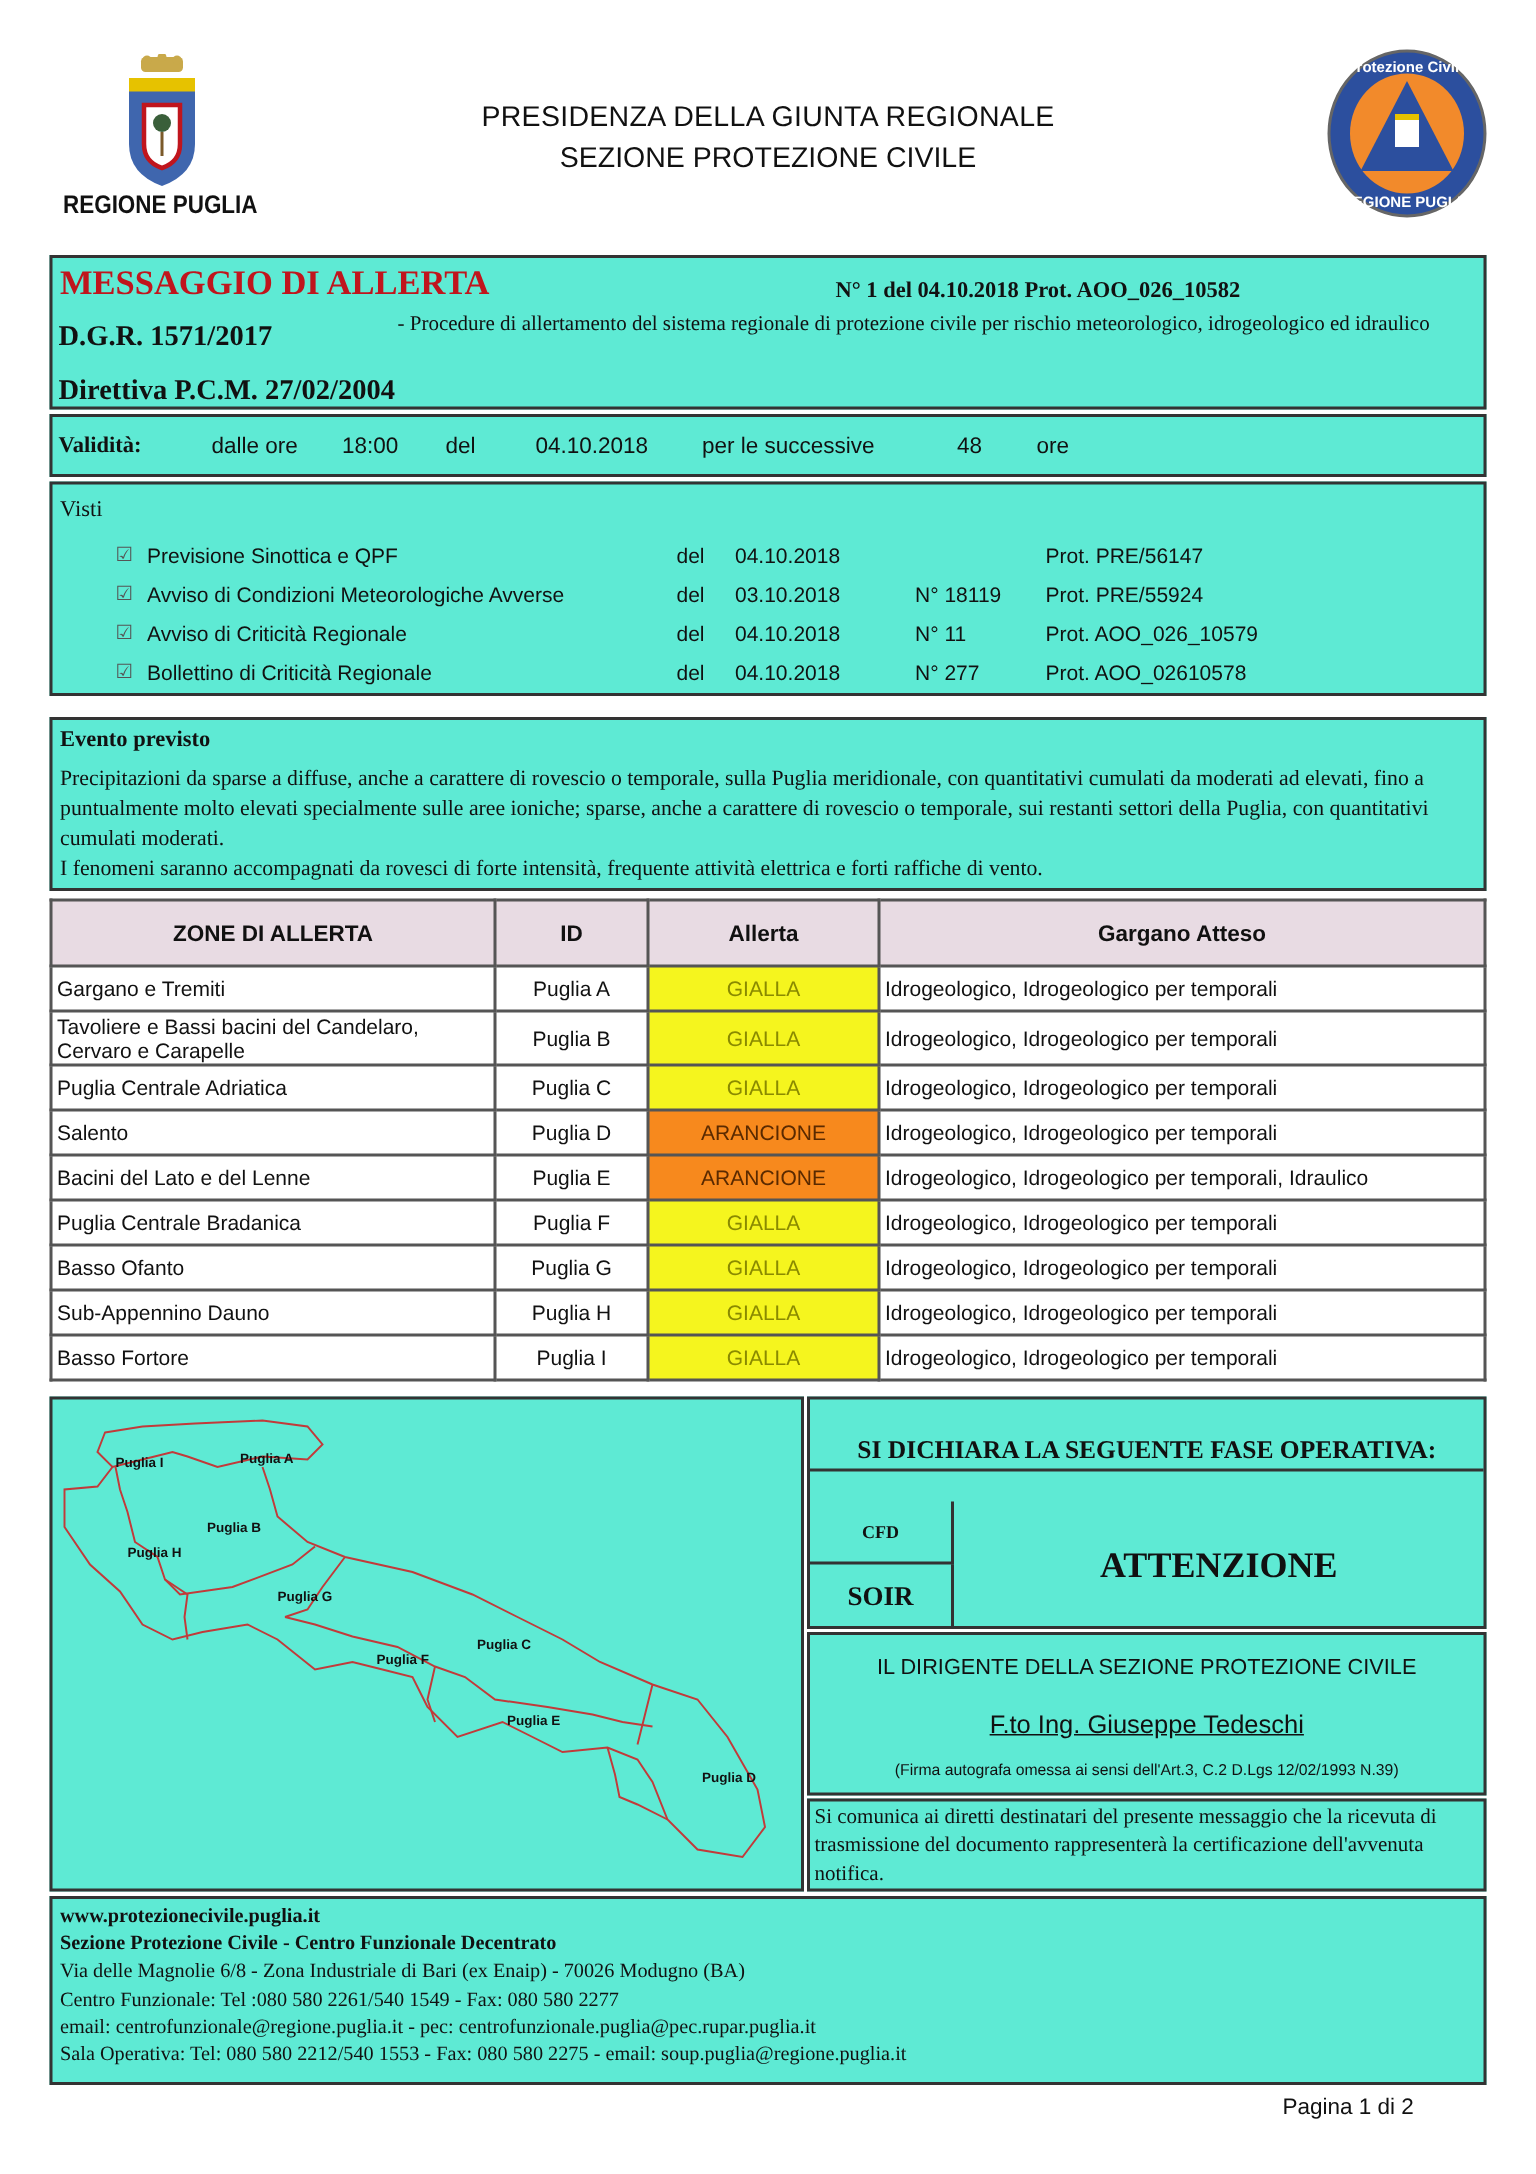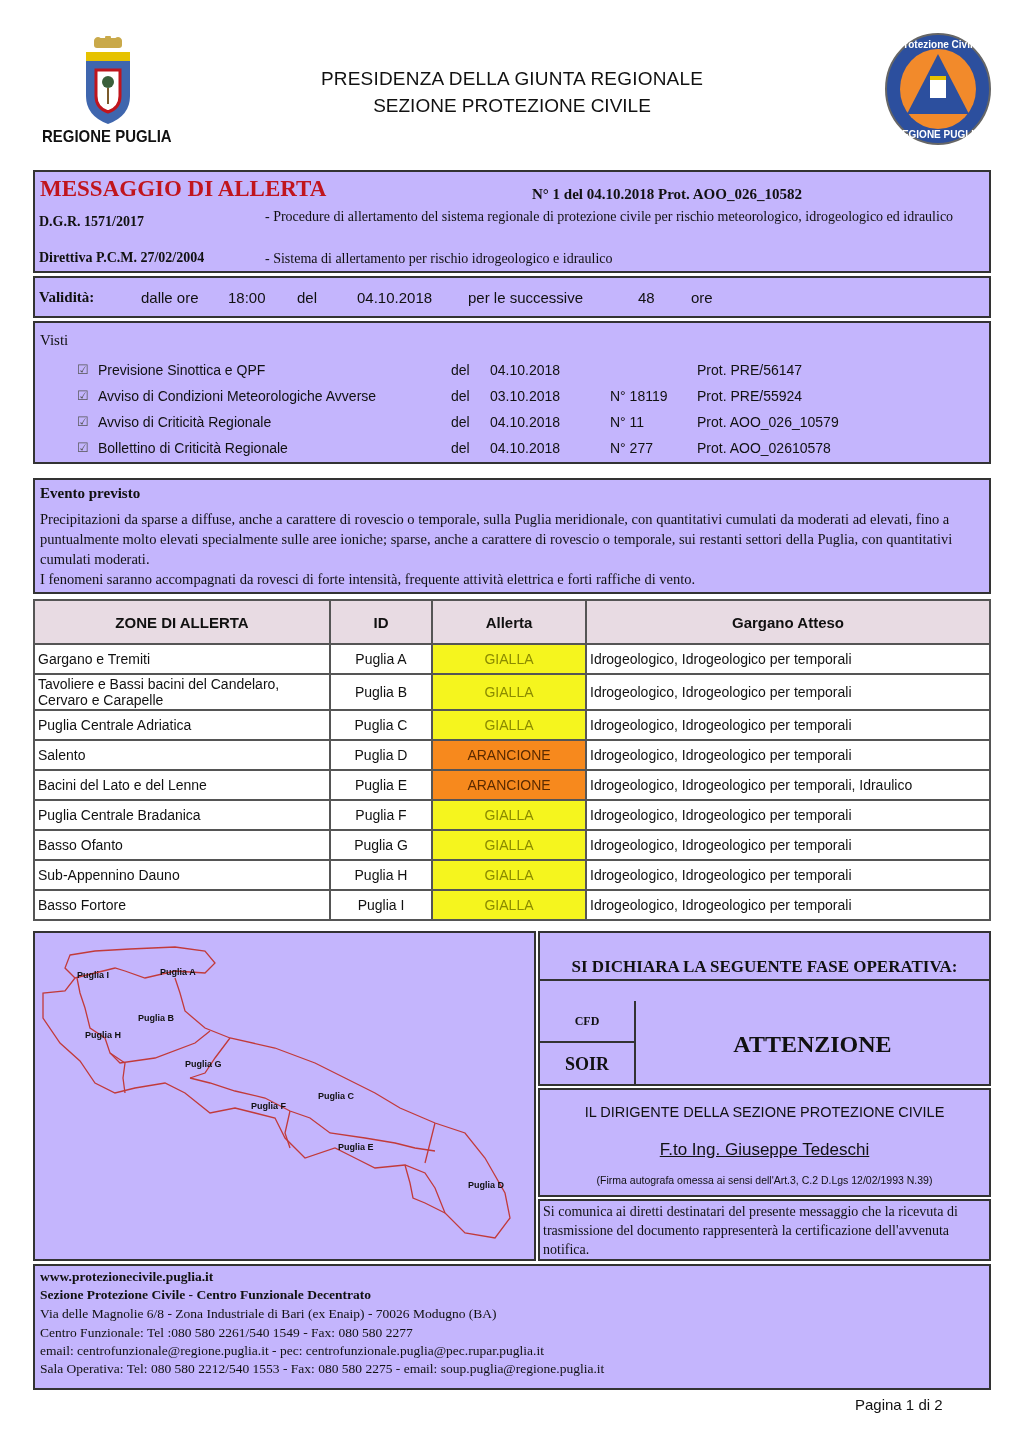--- a/index.html
+++ b/index.html
@@ -1,33 +1,33 @@
 <!DOCTYPE html>
 <html><head>
 <meta charset="utf-8">
 <style>
   html,body{margin:0;padding:0;background:#fff;}
   body{width:1024px;height:1449px;position:relative;overflow:hidden;color:#111;}
   .sans{font-family:"Liberation Sans",sans-serif;}
   .serif{font-family:"Liberation Serif",serif;}
   .abs{position:absolute;}
-  .box{position:absolute;border:2px solid #333;box-sizing:border-box;background:#c4b5fd;}
+  .box{position:absolute;border:2px solid #333;box-sizing:border-box;background:#5eead4;}
 
   
   #logo-left{left:78px;top:36px;width:60px;height:90px;}
   #region-name{left:42px;top:127px;font-size:17px;font-weight:bold;transform:scaleX(0.88);transform-origin:left;}
   #pres-title{left:0;width:1024px;top:68px;text-align:center;font-size:19px;letter-spacing:0.2px;}
   #sez-title{left:0;width:1024px;top:95px;text-align:center;font-size:19px;}
   #logo-right{left:883px;top:32px;width:110px;height:115px;}
 
   
   #msg-box{left:33px;top:170px;width:958px;height:103px;}
   #msg-title{left:5px;top:4px;font-size:23px;color:#c0151d;font-weight:bold;}
-  #msg-num{left:497px;top:14px;font-size:15px;font-weight:bold;}
-  .msg-lbl{left:4px;font-size:14px;font-weight:bold;}
+  #msg-num{left:522px;top:14px;font-size:15px;font-weight:bold;}
+  .msg-lbl{left:4px;font-size:19px;font-weight:bold;}
   .msg-txt{left:230px;font-size:14px;line-height:18px;width:720px;}
 
   
   #val-box{left:33px;top:276px;width:958px;height:42px;}
   #val-box .v{position:absolute;top:11px;font-size:15px;}
 
   
   #visti-box{left:33px;top:321px;width:958px;height:143px;}
   #visti-title{left:5px;top:9px;font-size:15px;font-weight:normal;}
   .visti-row{position:absolute;left:0;width:950px;height:26px;font-size:14px;}
@@ -101,21 +101,20 @@
     <text x="55" y="106" font-size="10" fill="#fff" text-anchor="middle" font-family="Liberation Sans, sans-serif" font-weight="bold">REGIONE PUGLIA</text>
   </svg>
 </div>
 
 <div class="box serif" id="msg-box">
   <div class="abs" id="msg-title">MESSAGGIO DI ALLERTA</div>
   <div class="abs" id="msg-num">N° 1 del 04.10.2018  Prot. AOO_026_10582</div>
   <div class="abs msg-lbl" style="top:42px">D.G.R. 1571/2017</div>
   <div class="abs msg-txt" style="top:36px">- Procedure di allertamento del sistema regionale di protezione civile per rischio meteorologico, idrogeologico ed idraulico</div>
   <div class="abs msg-lbl" style="top:78px">Direttiva P.C.M. 27/02/2004</div>
-  <div class="abs msg-txt" style="top:78px">- Sistema di allertamento per rischio idrogeologico e idraulico</div>
 </div>
 
 <div class="box" id="val-box">
   <span class="v serif" style="left:4px;font-weight:bold">Validità:</span>
   <span class="v sans" style="left:106px">dalle ore</span>
   <span class="v sans" style="left:193px">18:00</span>
   <span class="v sans" style="left:262px">del</span>
   <span class="v sans" style="left:322px">04.10.2018</span>
   <span class="v sans" style="left:433px">per le successive</span>
   <span class="v sans" style="left:603px">48</span>

